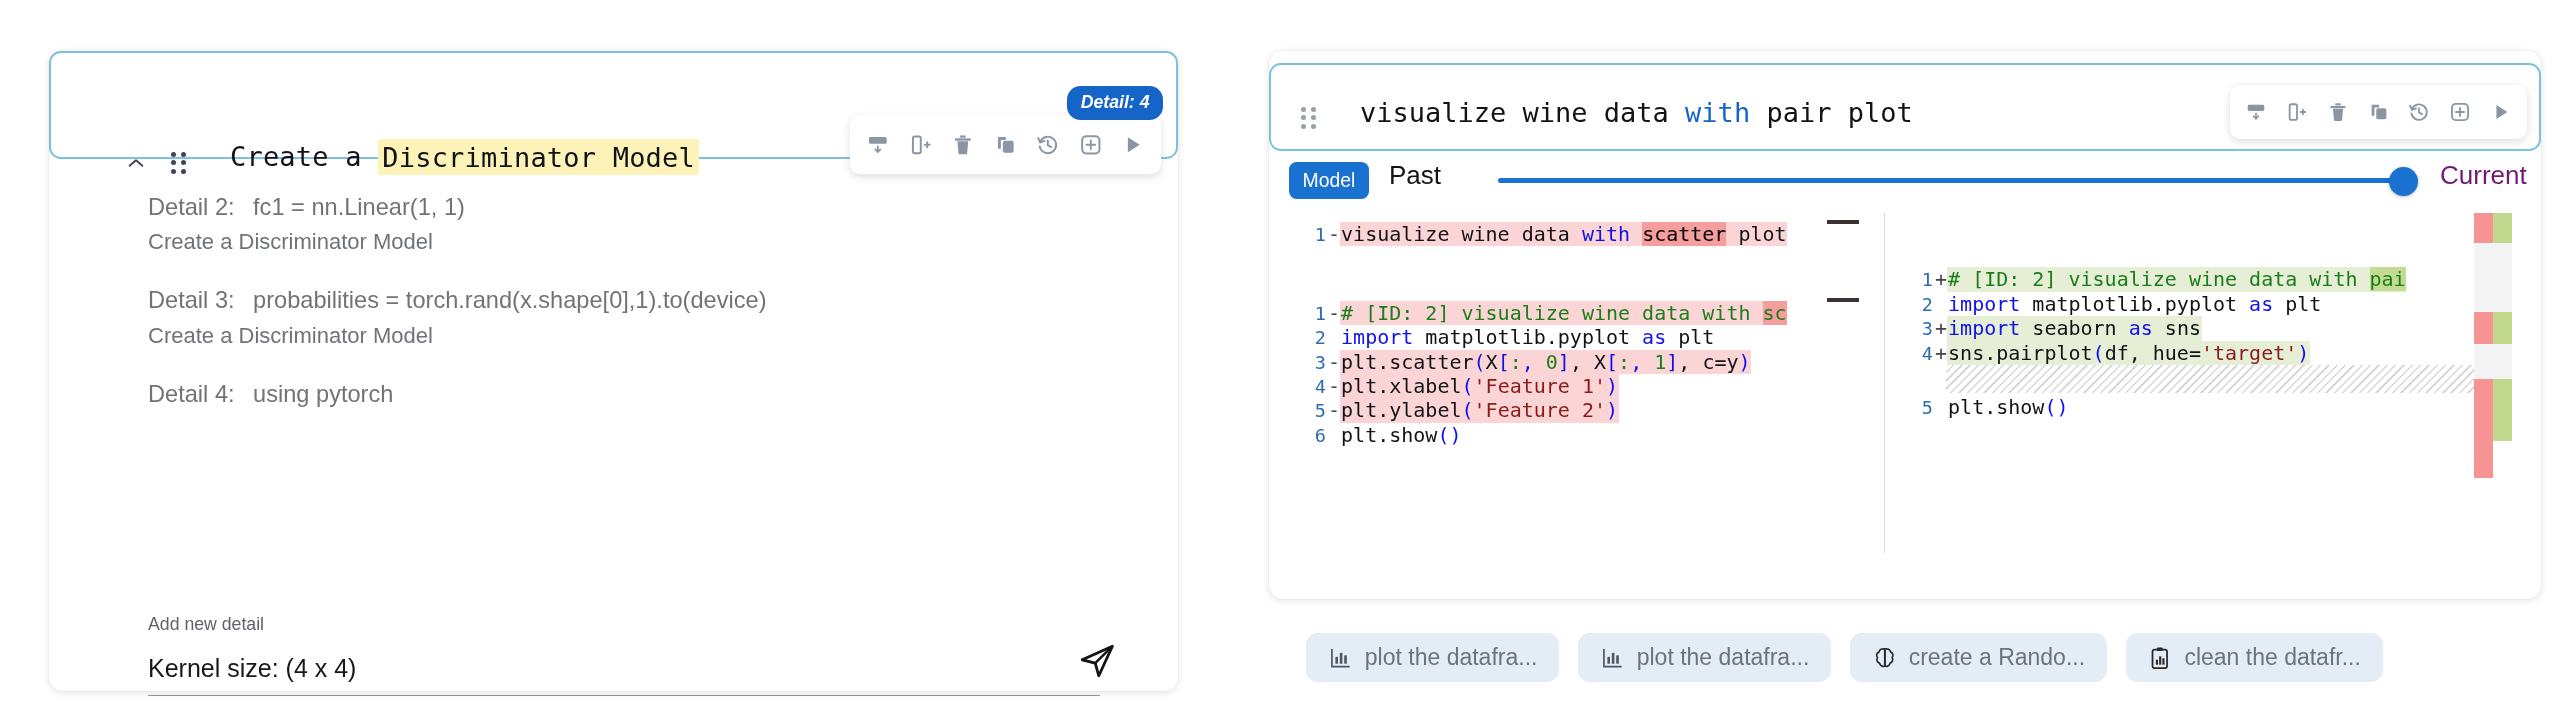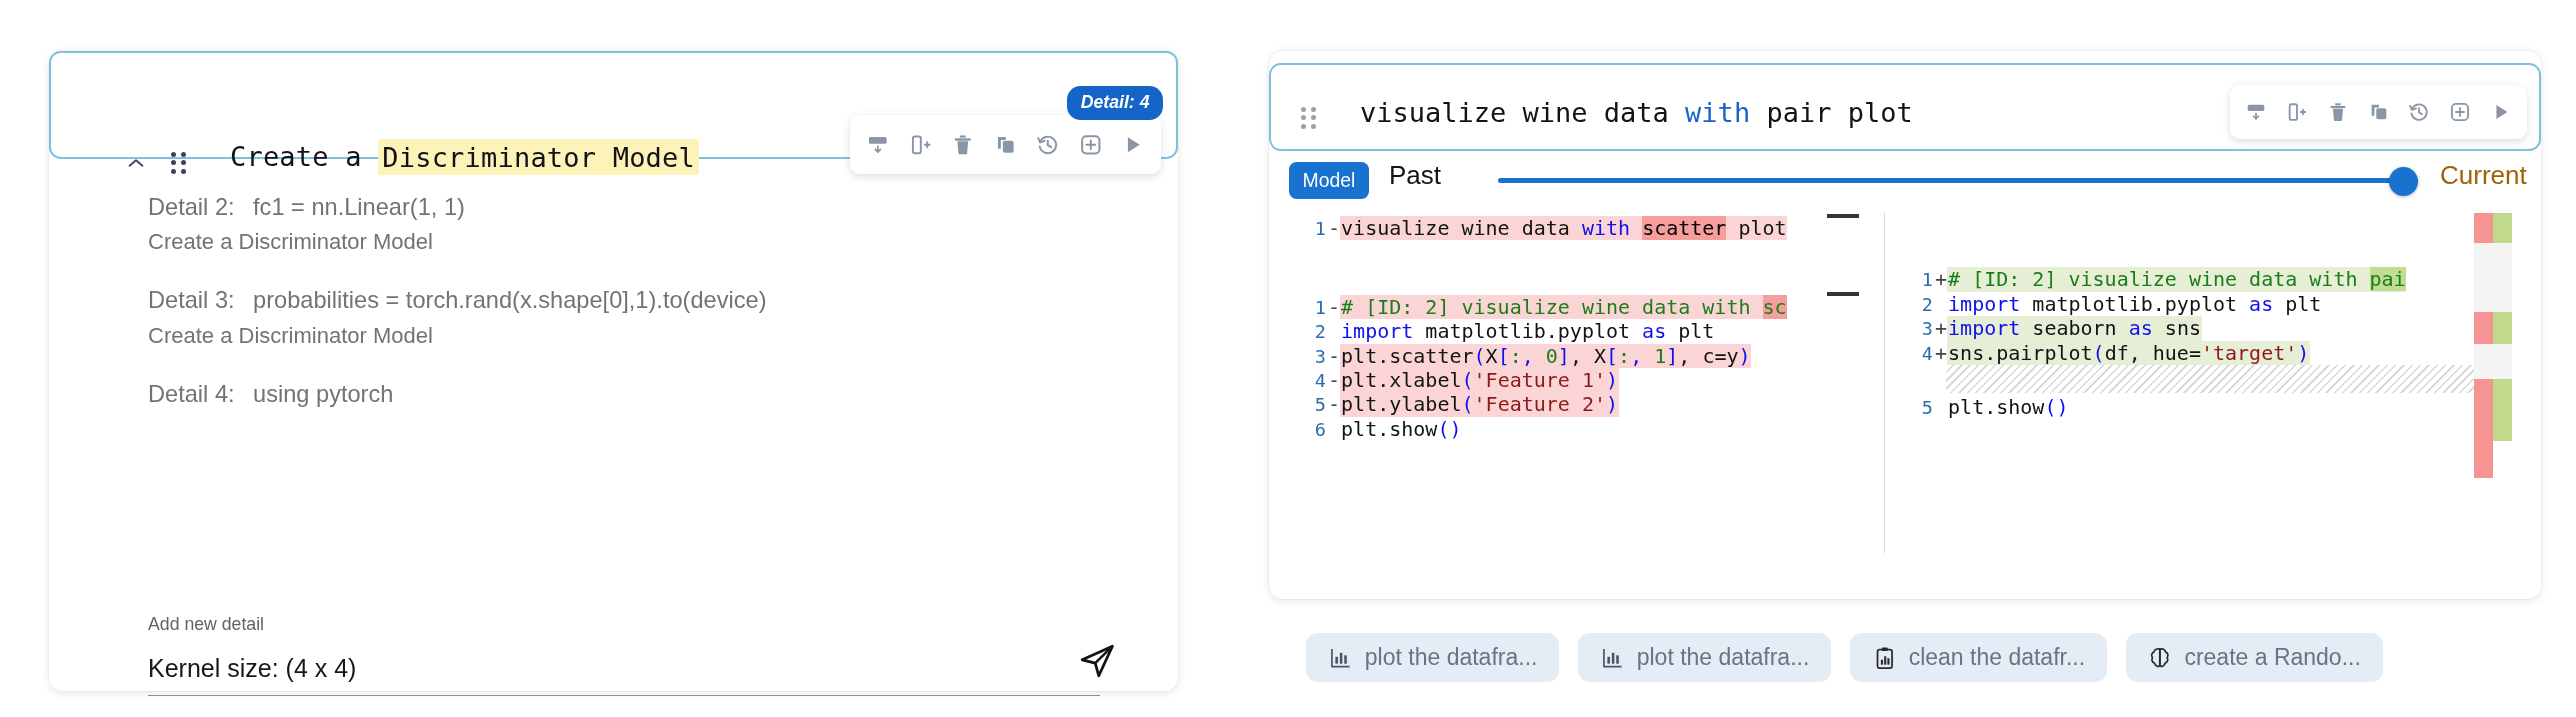--- a/index.html
+++ b/index.html
@@ -140,21 +140,21 @@
   }
   .edit-btn {
     position: absolute; left: 20px; top: 3.4px;
     background: #1a72d0; color: #fff;
     font-size: 19.4px;
     padding: 6.7px 13.5px; border-radius: 7.6px;
     border: none; cursor: pointer;
     font-family: "Liberation Sans", sans-serif;
   }
   .past-lbl { position: absolute; left: 120px; top: 0.8px; font-size: 26px; color: #111317; }
-  .cur-lbl  { position: absolute; left: 1171px; top: 0.8px; font-size: 26px; color: #a16207; }
+  .cur-lbl  { position: absolute; left: 1171px; top: 0.8px; font-size: 26px; color: #701a75; }
   .slider-track {
     position: absolute; left: 229px; top: 18.5px;
     width: 920px; height: 5.9px; background: #1a72d0; border-radius: 3.4px;
   }
   .slider-thumb {
     position: absolute; left: 1120px; top: 7.6px;
     width: 29px; height: 29px; border-radius: 50%;
     background: #1a72d0;
     box-shadow: 0 0.8px 3.4px rgba(0,0,0,0.3);
   }
@@ -399,21 +399,21 @@
       <div class="slider-track"></div>
       <div class="slider-thumb"></div>
       <div class="cur-lbl">Current</div>
     </div>
 
     <div class="diff-area">
       <div class="col-sep"></div>
 
       <div class="diff-col left">
 
-        <div class="dl del" style="margin-top:3px;">
+        <div class="dl del" style="margin-top:9px;">
           <span class="ln">1</span><span class="sg">-</span><span class="code"><span class="s-pl">visualize wine data </span><span class="s-kw" style="color:#1010ee">with</span><span class="s-pl"> </span><span class="w-del">scatter</span><span class="s-pl"> plot</span></span>
           <span class="marker-bar" style="right:20px; top:-2.5px;"></span>
         </div>
 
         <div class="blank-row"></div>
         <div class="gap-row"></div>
 
         <div class="dl del">
           <span class="ln">1</span><span class="sg">-</span><span class="code"><span class="s-com"># [ID: 2] visualize wine data with </span><span class="w-del s-com">sc</span></span>
           <span class="marker-bar" style="right:20px; top:-2.5px;"></span>
@@ -502,41 +502,41 @@
     <div class="chip">
       <span class="chip-ic">
         <svg width="23.6" height="23.6" viewBox="0 0 24 24">
             <path d="M3 3 V21 H21" fill="none" stroke="#4b5563" stroke-width="1.7"></path>
             <rect x="6.5" y="11" width="2.6" height="7" fill="#4b5563"></rect>
             <rect x="11" y="7" width="2.6" height="11" fill="#4b5563"></rect>
             <rect x="15.5" y="9.5" width="2.6" height="8.5" fill="#4b5563"></rect>
           </svg>
       </span>
       <span>plot the datafra...</span>
+    </div>
+
+    <div class="chip">
+      <span class="chip-ic">
+        <svg width="23.6" height="23.6" viewBox="0 0 24 24">
+            <path d="M12 3.2 C9.4 2.2 6.4 3.6 6 6.2 C3.6 7 3 10 4.6 11.8 C3.2 13.8 4.2 16.8 6.6 17.4 C7.2 20 10 21.4 12 20.4 Z" fill="none" stroke="#2b2b2b" stroke-width="1.7" stroke-linejoin="round"></path>
+            <path d="M12 3.2 C14.6 2.2 17.6 3.6 18 6.2 C20.4 7 21 10 19.4 11.8 C20.8 13.8 19.8 16.8 17.4 17.4 C16.8 20 14 21.4 12 20.4 Z" fill="none" stroke="#2b2b2b" stroke-width="1.7" stroke-linejoin="round"></path>
+            <path d="M12 3.2 V20.4" stroke="#2b2b2b" stroke-width="1.5"></path>
+          </svg>
+      </span>
+      <span>create a Rando...</span>
     </div>
 
     <div class="chip">
       <span class="chip-ic">
         <svg width="23.6" height="23.6" viewBox="0 0 24 24">
             <rect x="9" y="1.6" width="6" height="3.4" rx="1" fill="#2b2b2b"></rect>
             <rect x="4.6" y="3.6" width="14.8" height="19" rx="2.2" fill="none" stroke="#2b2b2b" stroke-width="1.8"></rect>
             <rect x="8" y="14" width="2.2" height="5" fill="#2b2b2b"></rect>
             <rect x="11.3" y="10.5" width="2.2" height="8.5" fill="#2b2b2b"></rect>
             <rect x="14.6" y="12.5" width="2.2" height="6.5" fill="#2b2b2b"></rect>
           </svg>
       </span>
       <span>clean the datafr...</span>
     </div>
-
-    <div class="chip">
-      <span class="chip-ic">
-        <svg width="23.6" height="23.6" viewBox="0 0 24 24">
-            <path d="M12 3.2 C9.4 2.2 6.4 3.6 6 6.2 C3.6 7 3 10 4.6 11.8 C3.2 13.8 4.2 16.8 6.6 17.4 C7.2 20 10 21.4 12 20.4 Z" fill="none" stroke="#2b2b2b" stroke-width="1.7" stroke-linejoin="round"></path>
-            <path d="M12 3.2 C14.6 2.2 17.6 3.6 18 6.2 C20.4 7 21 10 19.4 11.8 C20.8 13.8 19.8 16.8 17.4 17.4 C16.8 20 14 21.4 12 20.4 Z" fill="none" stroke="#2b2b2b" stroke-width="1.7" stroke-linejoin="round"></path>
-            <path d="M12 3.2 V20.4" stroke="#2b2b2b" stroke-width="1.5"></path>
-          </svg>
-      </span>
-      <span>create a Rando...</span>
-    </div>
   </div>
 
 </div>
 
 
 </body></html>

